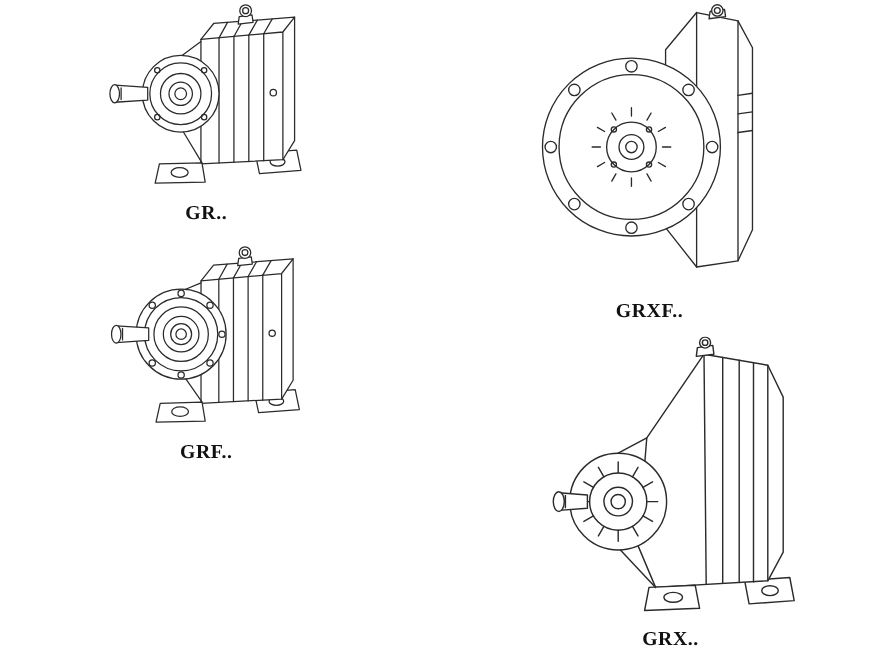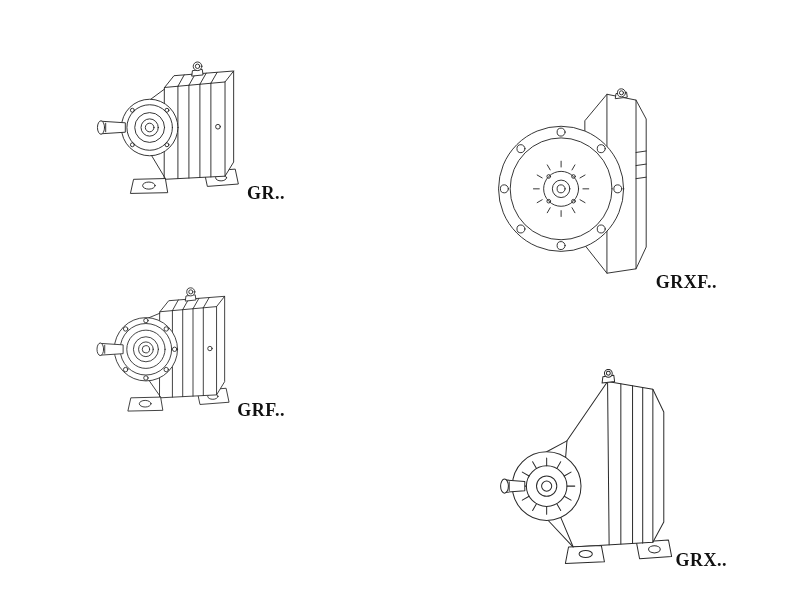--- a/index.html
+++ b/index.html
@@ -1,18 +1,18 @@
 <!DOCTYPE html>
 <html><head>
 <meta charset="utf-8">
 <style>
   html,body{margin:0;padding:0;}
   body{width:800px;height:600px;background:#ffffff;font-family:"Liberation Serif",serif;}
   .page{position:relative;width:800px;height:600px;background:#ffffff;overflow:hidden;}
-  .fig{position:absolute;margin:0;display:flex;align-items:flex-end;}
+  .fig{position:absolute;margin:0;display:flex;flex-direction:column;align-items:center;}
   .draw{flex:1 1 auto;width:100%;min-height:0;}
   .lbl{flex:0 0 24px;height:24px;line-height:24px;font-weight:bold;font-size:18px;
        letter-spacing:0.5px;color:#111111;text-align:center;white-space:nowrap;}
   svg.ink{color:#2b2b2b;}
   svg.faint{color:#c6c6c6;}
 </style>
 </head>
 <body>
 
 <svg width="0" height="0" style="position:absolute" aria-hidden="true">
@@ -187,36 +187,36 @@
 <div class="page">
 
   <figure class="fig" style="left:90px;top:2px;width:195px;height:203px">
     <svg class="draw ink" viewBox="0 0 200 185">
         <use href="#gb-foot"></use>
       </svg>
     <figcaption class="lbl">GR..</figcaption>
   </figure>
 
 
-  <figure class="fig" style="left:492px;top:2px;width:225px;height:292px">
+  <figure class="fig" style="left:478px;top:2px;width:225px;height:292px">
     <svg class="draw ink" viewBox="0 0 225 285">
         <use href="#gb-front"></use>
       </svg>
     <figcaption class="lbl">GRXF..</figcaption>
   </figure>
 
   <figure class="fig" style="left:90px;top:222px;width:195px;height:200px">
     <svg class="draw ink" viewBox="0 0 200 185">
         <use href="#gb-flange"></use>
       </svg>
     <figcaption class="lbl">GRF..</figcaption>
   </figure>
 
 
-  <figure class="fig" style="left:492px;top:284px;width:235px;height:288px">
+  <figure class="fig" style="left:492px;top:304px;width:235px;height:288px">
     <svg class="draw ink" viewBox="0 0 235 260">
         <use href="#gb-x"></use>
       </svg>
     <figcaption class="lbl">GRX..</figcaption>
   </figure>
 
 
 
 </div>
 

